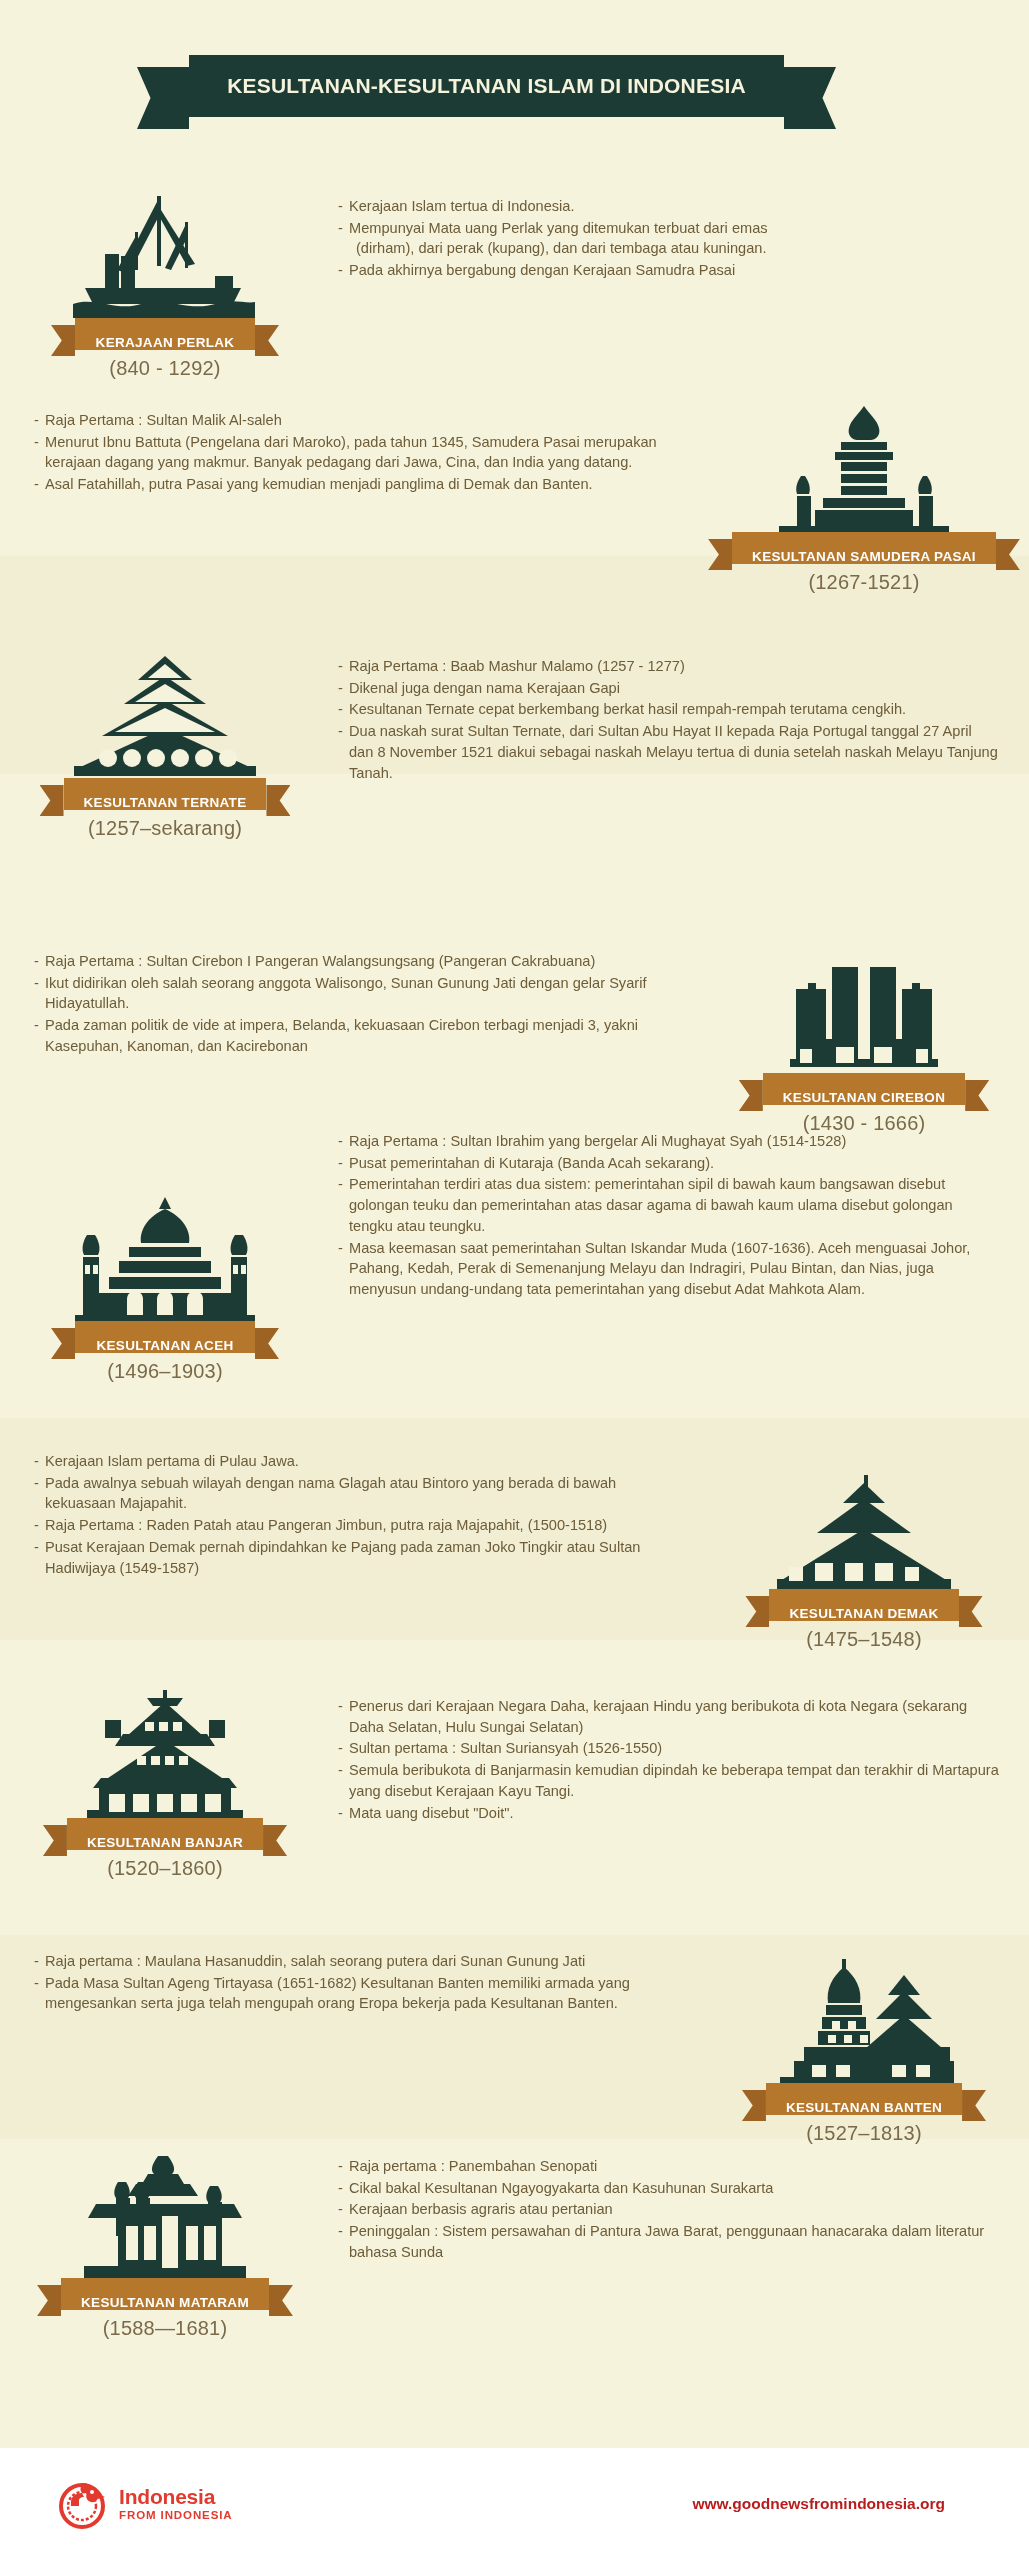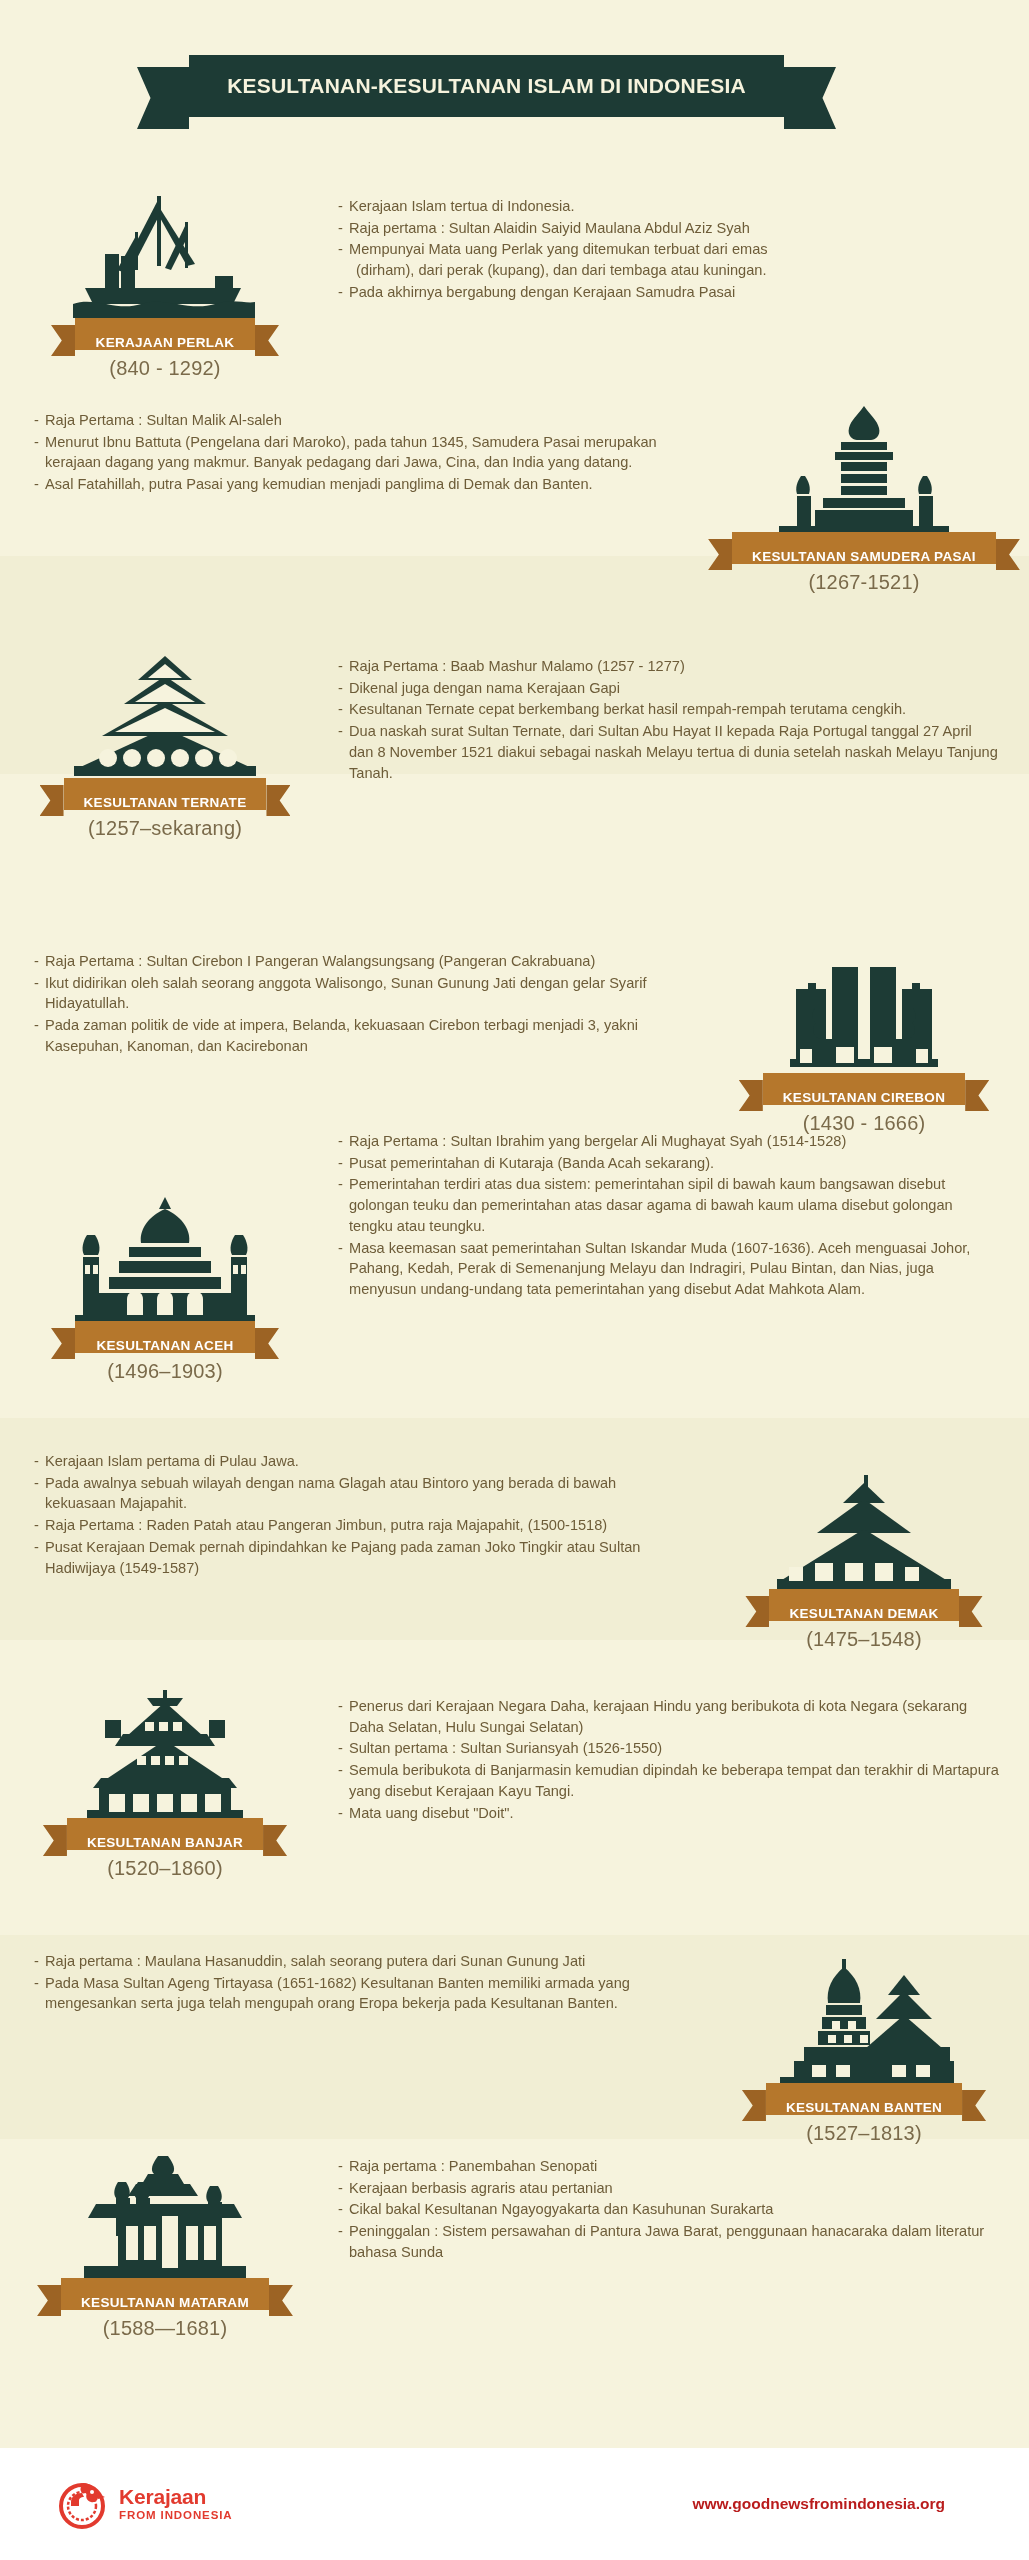--- a/index.html
+++ b/index.html
@@ -238,21 +238,20 @@
       <div class="label-banner">
         <div class="lb-tail left"></div>
         <div class="lb-tail right"></div>
         <span class="lb-text">KERAJAAN PERLAK</span>
       </div>
       <div class="years">(840 - 1292)</div>
     </div>
     <div class="text-col">
       <ul class="facts">
         <li><span>Kerajaan Islam tertua di Indonesia.</span></li>
-        <li><span>Raja pertama : Sultan Alaidin Saiyid Maulana Abdul Aziz Syah</span></li>
         <li><span>Mempunyai Mata uang Perlak yang ditemukan terbuat dari emas</span><span class="cont">(dirham), dari perak (kupang), dan dari tembaga atau kuningan.</span></li>
         <li><span>Pada akhirnya bergabung dengan Kerajaan Samudra Pasai</span></li>
       </ul>
     </div>
   </div>
 
   <div class="section reverse" style="top:404px;">
     <div class="icon-col">
       <div class="emblem">
         <svg width="170" height="130" viewBox="0 0 170 130">
@@ -574,40 +573,40 @@
       <div class="label-banner">
         <div class="lb-tail left"></div>
         <div class="lb-tail right"></div>
         <span class="lb-text">KESULTANAN MATARAM</span>
       </div>
       <div class="years">(1588—1681)</div>
     </div>
     <div class="text-col">
       <ul class="facts">
         <li><span>Raja pertama : Panembahan Senopati</span></li>
+        <li><span>Cikal bakal Kesultanan Ngayogyakarta dan Kasuhunan Surakarta</span></li>
         <li><span>Kerajaan berbasis agraris atau pertanian</span></li>
-        <li><span>Cikal bakal Kesultanan Ngayogyakarta dan Kasuhunan Surakarta</span></li>
         <li><span>Peninggalan : Sistem persawahan di Pantura Jawa Barat, penggunaan hanacaraka dalam literatur bahasa Sunda</span></li>
       </ul>
     </div>
   </div>
 
   <div class="footer">
     <div class="brand">
       <div class="brand-mark">
         <svg width="50" height="50" viewBox="0 0 50 50">
           <circle cx="25" cy="27" r="21" fill="none" stroke="#e23a2e" stroke-width="4"></circle>
           <circle cx="25" cy="27" r="14" fill="none" stroke="#e23a2e" stroke-width="2.5" stroke-dasharray="3 2"></circle>
           <path d="M25 14 C18 14, 14 18, 14 23 L14 27 L22 27 L22 22 C22 19, 24 18, 27 18 Z" fill="#e23a2e"></path>
           <path d="M26 4 C33 4, 40 9, 41 16 C42 21, 38 24, 34 23 C30 22, 28 18, 30 14 C24 15, 21 11, 26 4 Z" fill="#e23a2e"></path>
           <circle cx="35" cy="13" r="2" fill="#ffffff"></circle>
           <path d="M41 15 L48 18 L41 20 Z" fill="#e23a2e"></path>
         </svg>
       </div>
       <div class="brand-text">
-        <div class="brand-name">Kerajaan</div>
+        <div class="brand-name">Indonesia</div>
         <div class="brand-sub">FROM INDONESIA</div>
       </div>
     </div>
     <div class="site-url">www.goodnewsfromindonesia.org</div>
   </div>
 
 </div>
 
 </body></html>

